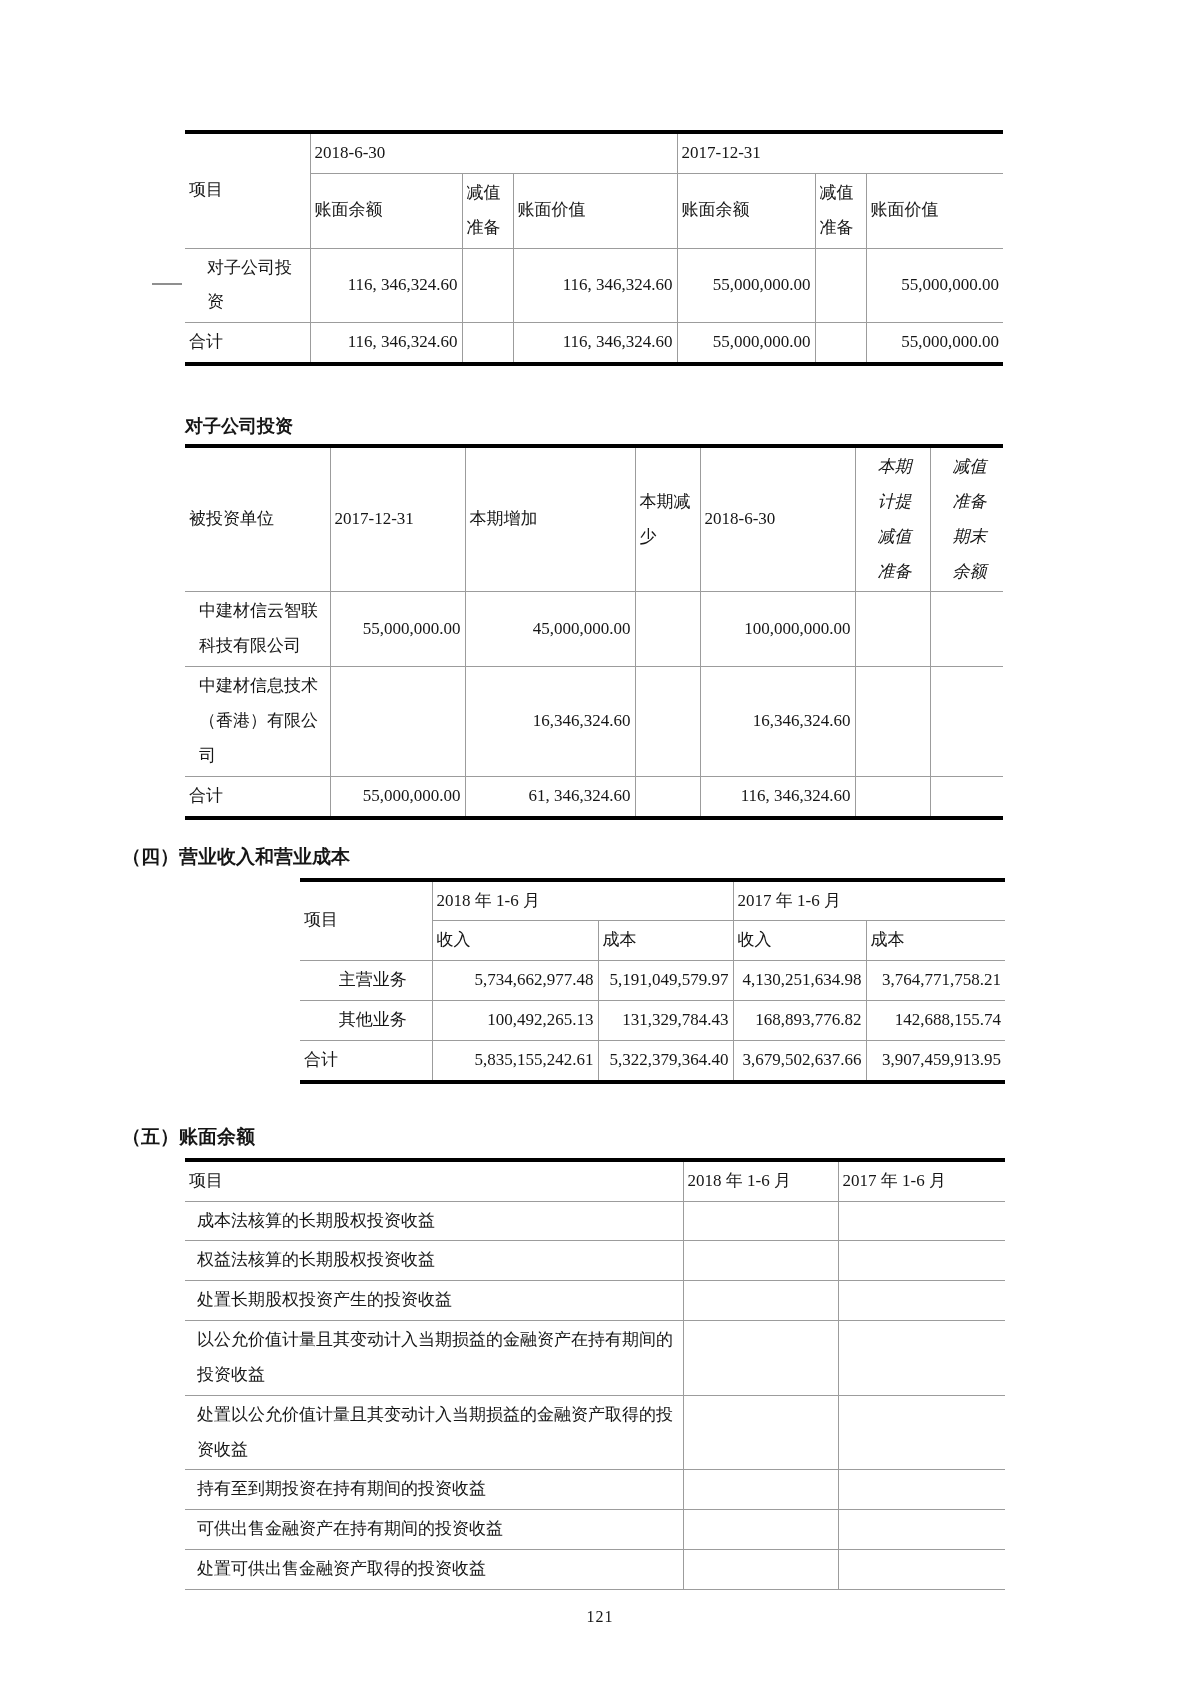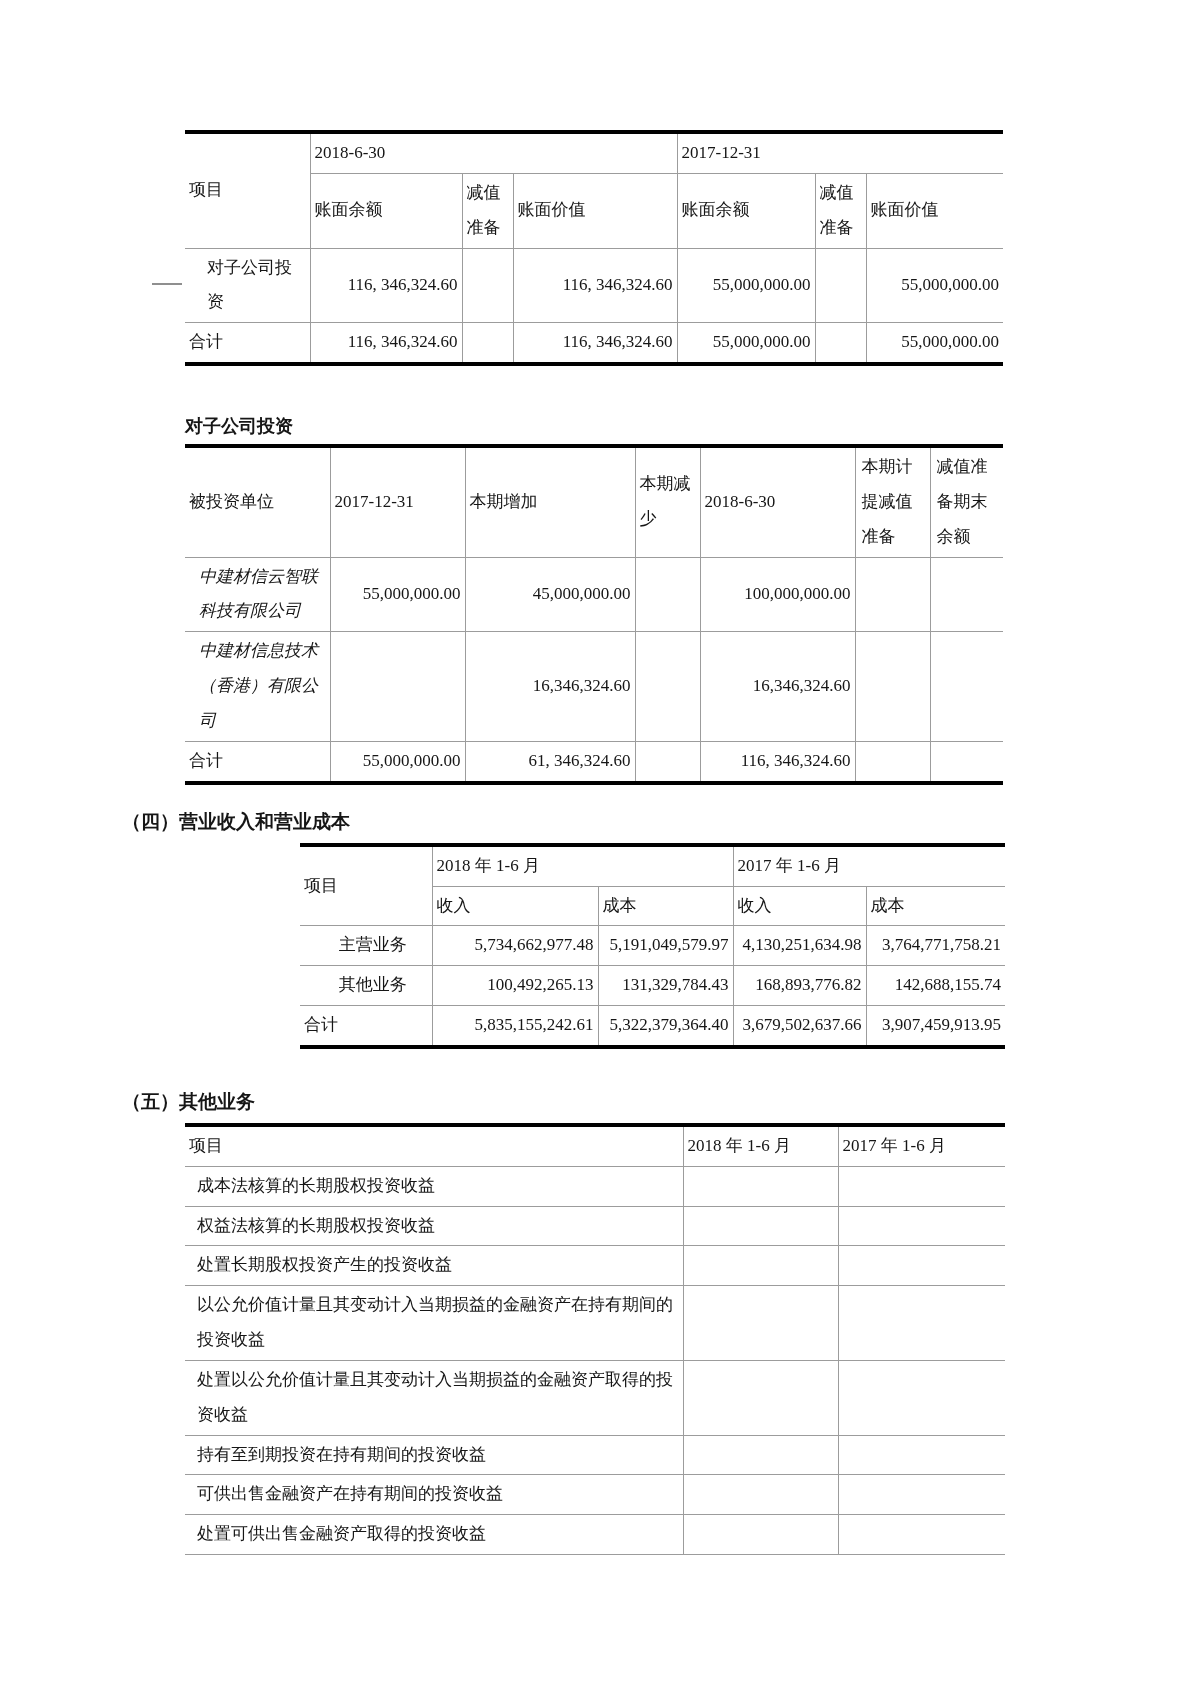--- a/index.html
+++ b/index.html
@@ -12,22 +12,22 @@
   .tbl td{border:1px solid #9c9c9c;vertical-align:middle;font-size:17px;line-height:2.05;
           padding:2px 4px;word-break:break-all;}
   .c{}
   .num{text-align:right;padding-right:10px;white-space:nowrap;}
   .num14{text-align:right;padding-right:14px;white-space:nowrap;}
   .t1{margin:130px 0 0 185px;width:818px;}
   .t1 .lbl{text-align:left;padding-left:22px;padding-right:8px;}
   .t1 .sub{padding-right:4px;}
   .cap2{margin:48px 0 6px 185px;font-weight:bold;font-size:18px;}
   .t2{margin-left:185px;width:818px;}
-  .t2 .lbl{text-align:left;padding-left:14px;padding-right:0;font-style:italic;}
-  .t2 .nh{padding-left:6px;padding-right:6px;}
+  .t2 .lbl{text-align:left;padding-left:14px;padding-right:0;}
+  .t2 .nh{padding-left:22px;padding-right:6px;font-style:italic;}
   .sechead{margin:24px 0 8px 122px;font-weight:bold;font-size:19px;}
   .sechead5{margin:40px 0 8px 122px;font-weight:bold;font-size:19px;}
   .t3{margin-left:300px;width:705px;}
   .t3 .lbl{text-align:center;padding-left:18px;}
   .t4{margin-left:185px;width:820px;}
   .t4 .lbl{text-align:left;padding-left:12px;padding-right:6px;}
   .hr1{height:34px;} .hr2{height:66px;} .r72{height:72px;} .r40{height:40px;}
   .h94{height:94px;} .r74{height:74px;} .r104{height:104px;}
   .h34{height:34px;} .r38{height:38px;} .r36{height:36px;}
   .pagenum{margin-top:18px;text-align:center;font-size:16px;letter-spacing:1px;}
@@ -174,21 +174,21 @@
       <tr class="r38">
         <td class="c">合计</td>
         <td class="num">5,835,155,242.61</td>
         <td class="num">5,322,379,364.40</td>
         <td class="num">3,679,502,637.66</td>
         <td class="num">3,907,459,913.95</td>
       </tr>
     </tbody>
   </table>
 
-  <div class="sechead5">（五）其他业务</div>
+  <div class="sechead5">（五）账面余额</div>
   <table class="tbl t4 thinbottom">
     <colgroup>
       <col style="width:498px">
         <col style="width:155px">
         <col style="width:167px">
     </colgroup>
     <tbody>
       <tr class="r36">
         <td class="c">项目</td>
         <td class="c">2018 年 1-6 月</td>
@@ -230,14 +230,15 @@
         <td class="num"></td>
       </tr>
       <tr class="r36">
         <td class="lbl">处置可供出售金融资产取得的投资收益</td>
         <td class="num"></td>
         <td class="num"></td>
       </tr>
     </tbody>
   </table>
 
+  <div class="pagenum">121</div>
 
 </div>
 
 </body></html>

